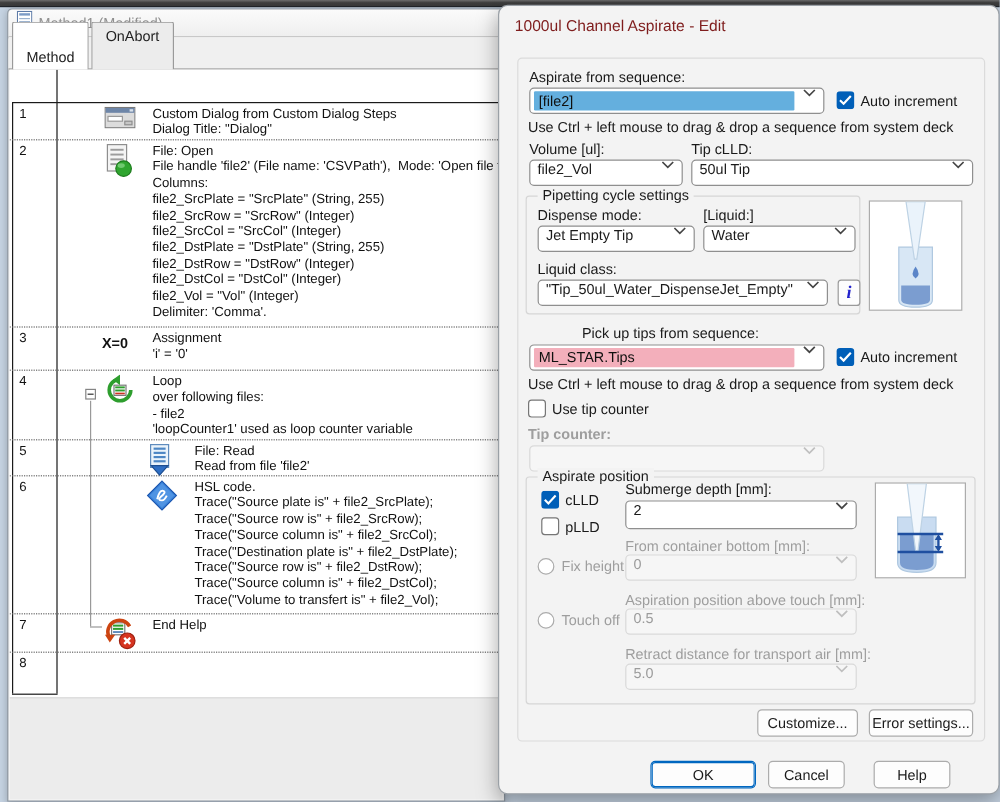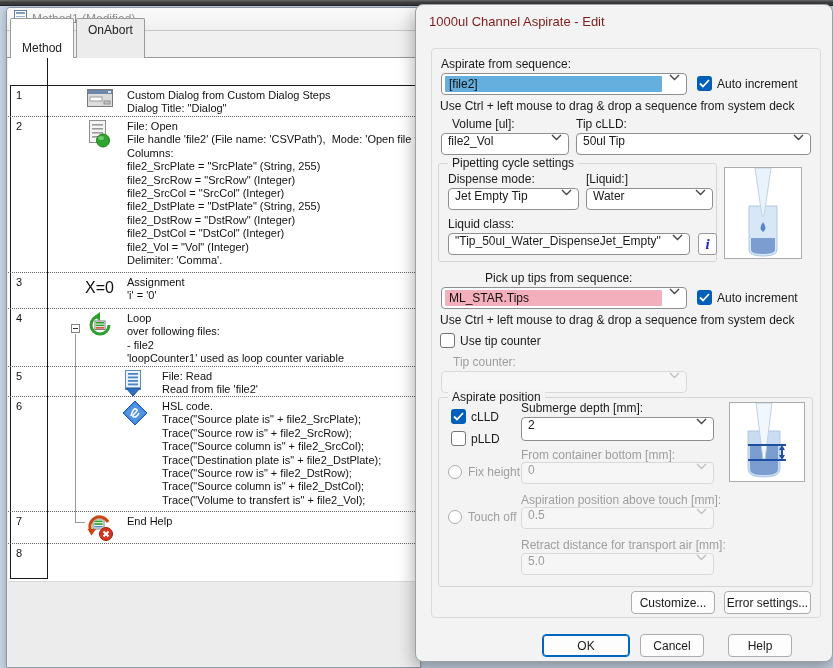--- a/index.html
+++ b/index.html
@@ -38,21 +38,21 @@
   .step-row { position:relative; width:100%; border-bottom:1px dotted #666; }
   .step-row:last-child { border-bottom:none; }
   .step-num { position:absolute; left:8px; top:3px; font-size:11px; color:#111; }
   .step-text { position:absolute; top:3px; font-size:11px; line-height:13.4px; color:#111; }
   .step-text div { white-space:pre; }
   .ind0 .step-text { left:119px; }
   .ind1 .step-text { left:154px; }
   .step-icon { position:absolute; top:3px; }
   .ind0 .step-icon { left:79px; }
   .ind1 .step-icon { left:114px; }
-  .assign-text { font-size:16px; font-weight:normal; color:#111; letter-spacing:0; position:absolute; left:77px; top:6px; }
+  .assign-text { font-size:12px; font-weight:bold; color:#111; letter-spacing:0; position:absolute; left:77px; top:6px; }
   .expander { position:absolute; left:63px; top:15px; width:9px; height:9px; border:1px solid #848484;
     background:#fff; display:flex; align-items:center; justify-content:center; }
   .expander i { display:block; width:5px; height:1px; background:#333; }
   .tree-v { position:absolute; left:67px; width:1px; background:#999; }
   .tree-h { position:absolute; height:1px; background:#999; }
 
   
   .dlg { position:absolute; left:415px; top:4px; width:418px; height:658px;
     background:#F3F3F3; border:1px solid #9aa0a6; border-radius:8px;
     box-shadow:0 6px 18px rgba(0,0,0,.35); font-size:12px; color:#1a1a1a; }
@@ -265,21 +265,21 @@
       </span>
     </div>
   <span class="cb checked" style="left: 281px; top: 71px; background: rgb(0, 95, 184);">
       <svg width="11" height="9" viewBox="0 0 11 9">
         <polyline points="1,4.5 4,7.5 10,1" fill="none" stroke="#fff" stroke-width="1.8"></polyline>
       </svg>
     </span>
   <div class="lbl" style="left:301px; top:72px;">Auto increment</div>
   <div class="lbl" style="left:24px; top:94px;">Use Ctrl + left mouse to drag &amp; drop a sequence from system deck</div>
 
-  <div class="lbl" style="left:25px; top:112px;margin-left:11px;">Volume [ul]:</div>
+  <div class="lbl" style="left:25px; top:112px;">Volume [ul]:</div>
   <div class="lbl" style="left:160px; top:112px;">Tip cLLD:</div>
   <div class="combo" style="left:25px; top:128px; width:128px;">
     <span class="value">file2_Vol</span>
   <span class="chev">
         <svg width="11" height="7" viewBox="0 0 11 7">
           <polyline points="1,1 5.5,5.5 10,1" fill="none" stroke="currentColor" stroke-width="1.4"></polyline>
         </svg>
       </span>
     </div>
   <div class="combo" style="left:160px; top:128px; width:235px;">
@@ -344,21 +344,21 @@
   <span class="cb checked" style="left: 281px; top: 285px; background: rgb(0, 95, 184);">
       <svg width="11" height="9" viewBox="0 0 11 9">
         <polyline points="1,4.5 4,7.5 10,1" fill="none" stroke="#fff" stroke-width="1.8"></polyline>
       </svg>
     </span>
   <div class="lbl" style="left:301px; top:286px;">Auto increment</div>
   <div class="lbl" style="left:24px; top:308px;">Use Ctrl + left mouse to drag &amp; drop a sequence from system deck</div>
 
   <span class="cb" style="left:24px; top:328px;"></span>
   <div class="lbl" style="left:44px; top:329px;">Use tip counter</div>
-  <div class="lbl-gray" style="left:37px; top:350px;">Tip counter:</div>
+  <div class="lbl-gray" style="left:24px; top:350px;font-weight:bold;">Tip counter:</div>
   <div class="combo disabled" style="left:25px; top:366px; width:246px;">
     <span class="value"></span>
   <span class="chev">
         <svg width="11" height="7" viewBox="0 0 11 7">
           <polyline points="1,1 5.5,5.5 10,1" fill="none" stroke="currentColor" stroke-width="1.4"></polyline>
         </svg>
       </span>
     </div>
 
   <div class="group" style="left:22px; top:392px; width:375px; height:190px;">

